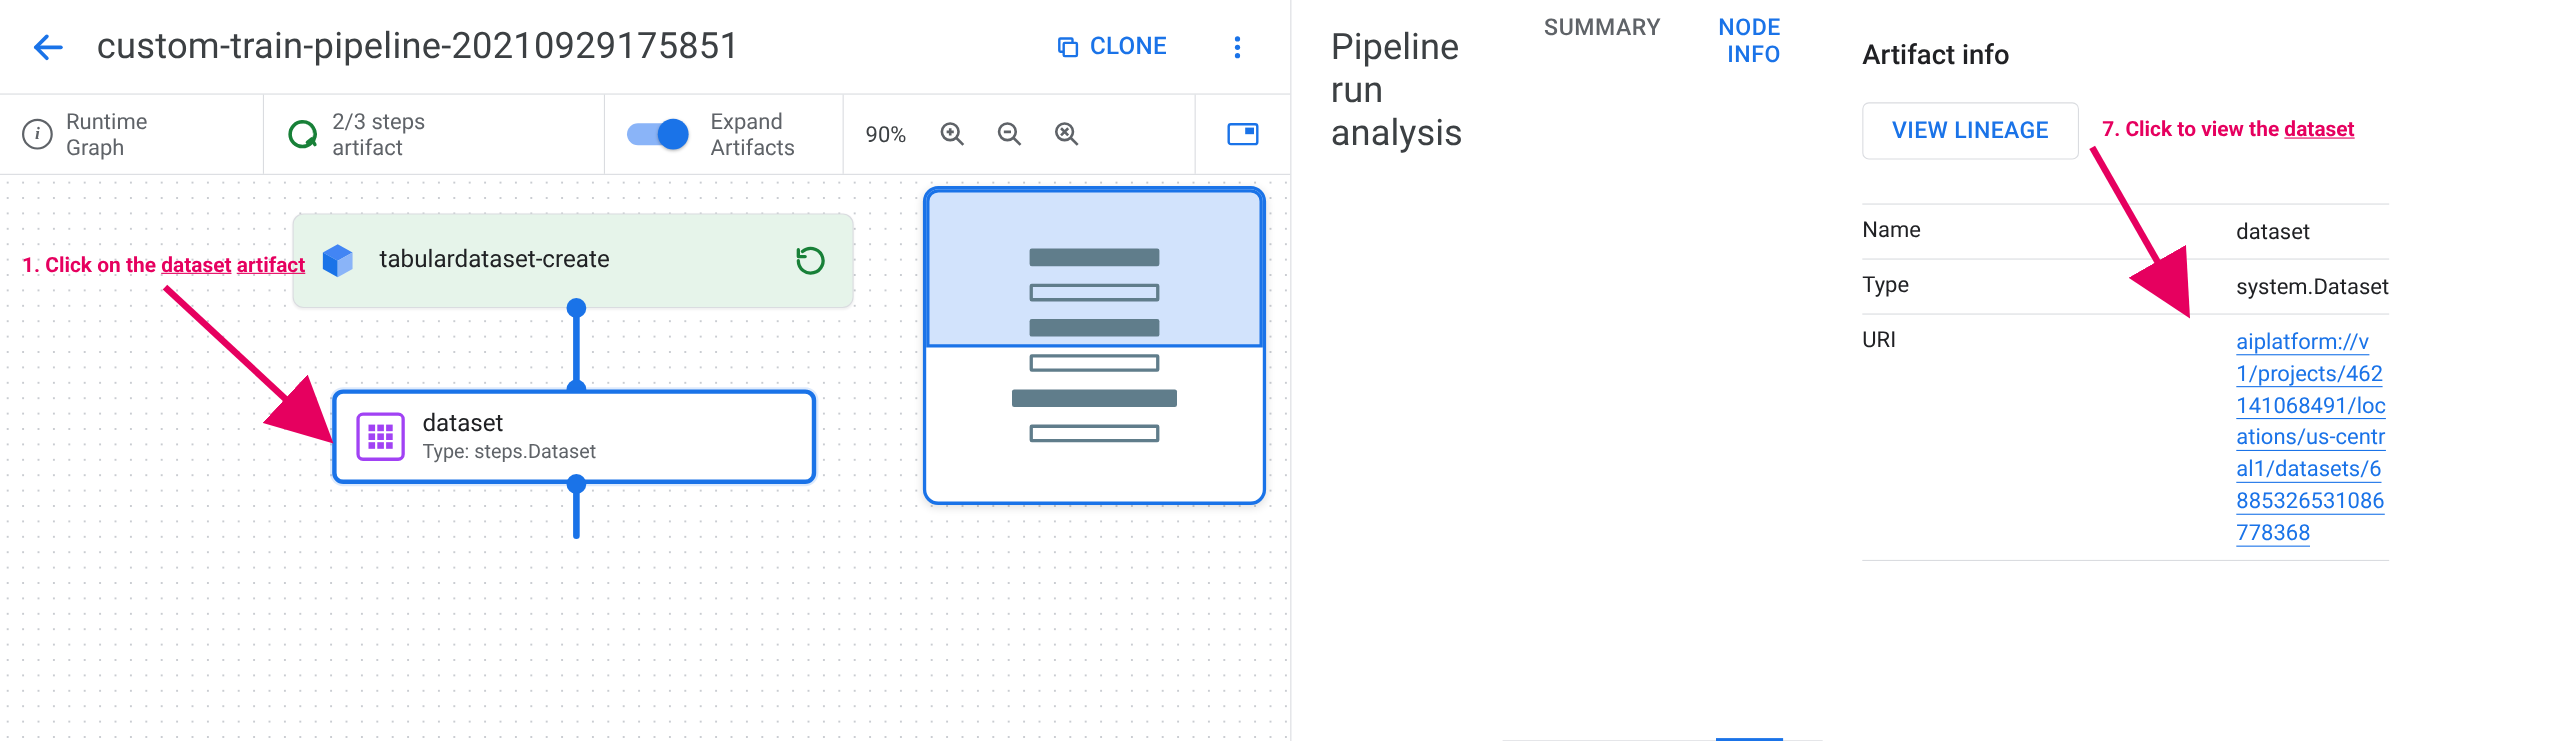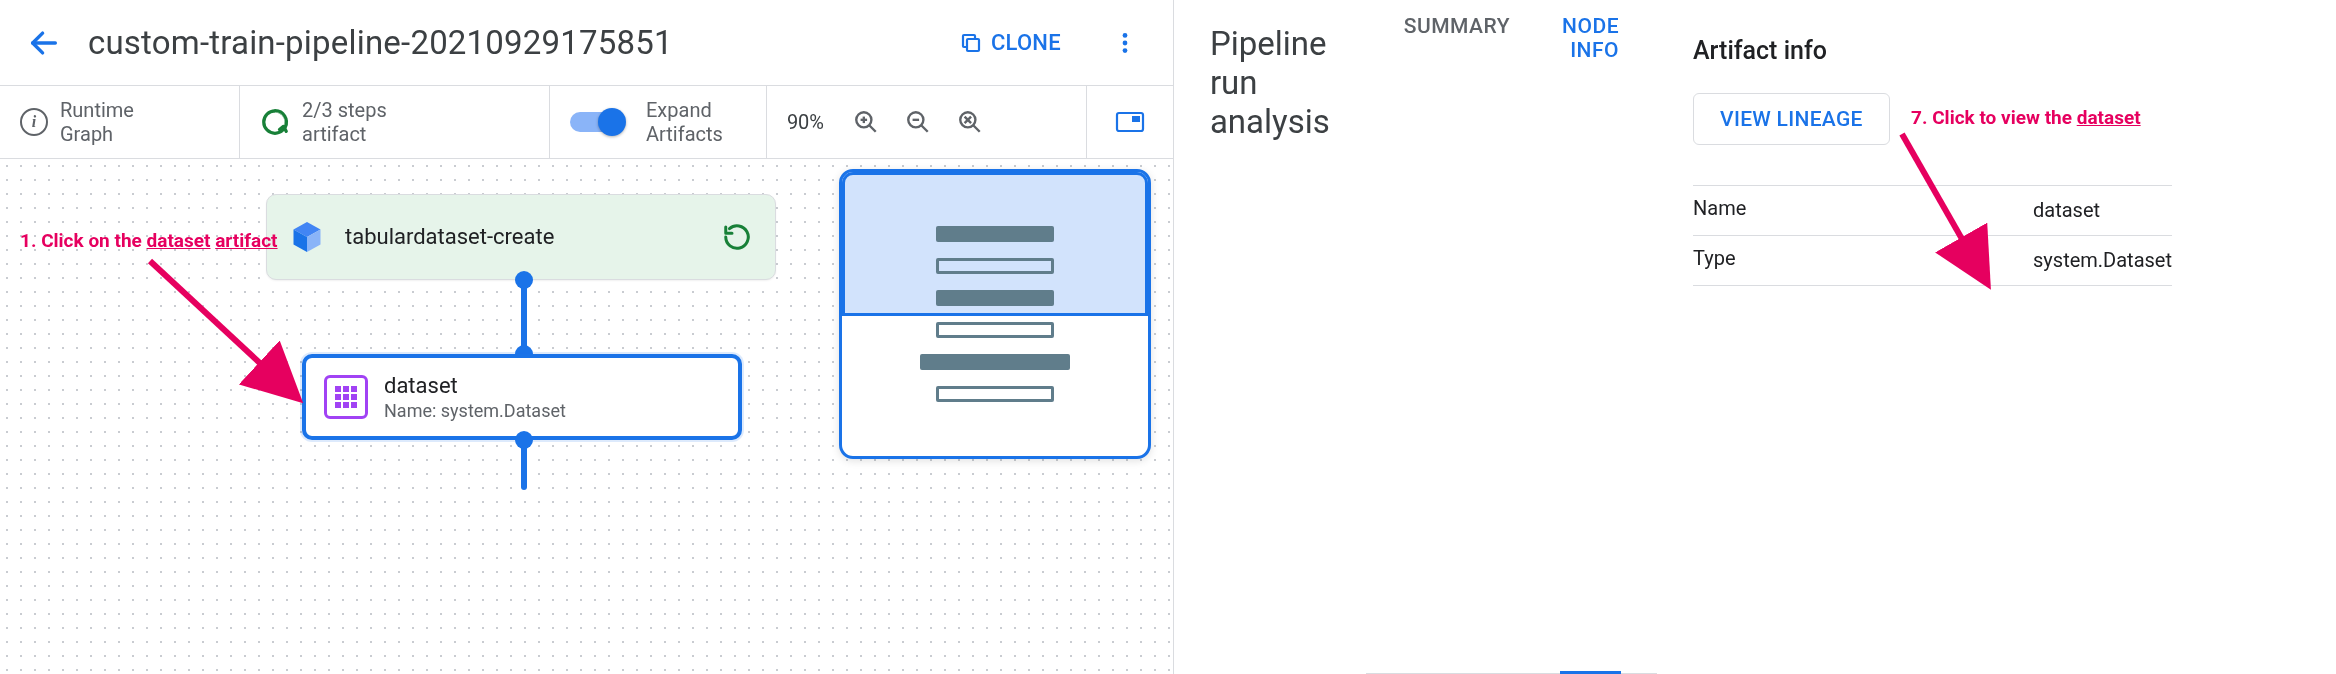--- a/index.html
+++ b/index.html
@@ -250,21 +250,21 @@
               <span></span>
               <span></span>
               <span></span>
               <span></span>
               <span></span>
               <span></span>
             </span>
         </span>
         <div class="labels">
           <span class="name">dataset</span>
-          <span class="sub">Name: system.Dataset</span>
+          <span class="sub">Type: steps.Dataset</span>
         </div>
       </div>
 
       <div class="edge2"></div>
 
       <div class="minimap">
         <div class="minimap-sel"></div>
         <div class="mrow fill"></div>
         <div class="mrow outline"></div>
         <div class="mrow fill"></div>
@@ -303,17 +303,21 @@
 
       <div class="kv">
         <div class="kv-row">
           <div class="k">Name</div>
           <div class="v">dataset</div>
         </div>
         <div class="kv-row">
           <div class="k">Type</div>
           <div class="v">system.Dataset</div>
         </div>
+        <div class="kv-row">
+          <div class="k">URI</div>
+          <div class="v"><a>aiplatform://v1/projects/462141068491/locations/us-central1/datasets/6885326531086778368</a></div>
+        </div>
       </div>
     </div>
   </div>
 
 </div>
 
 </body></html>

